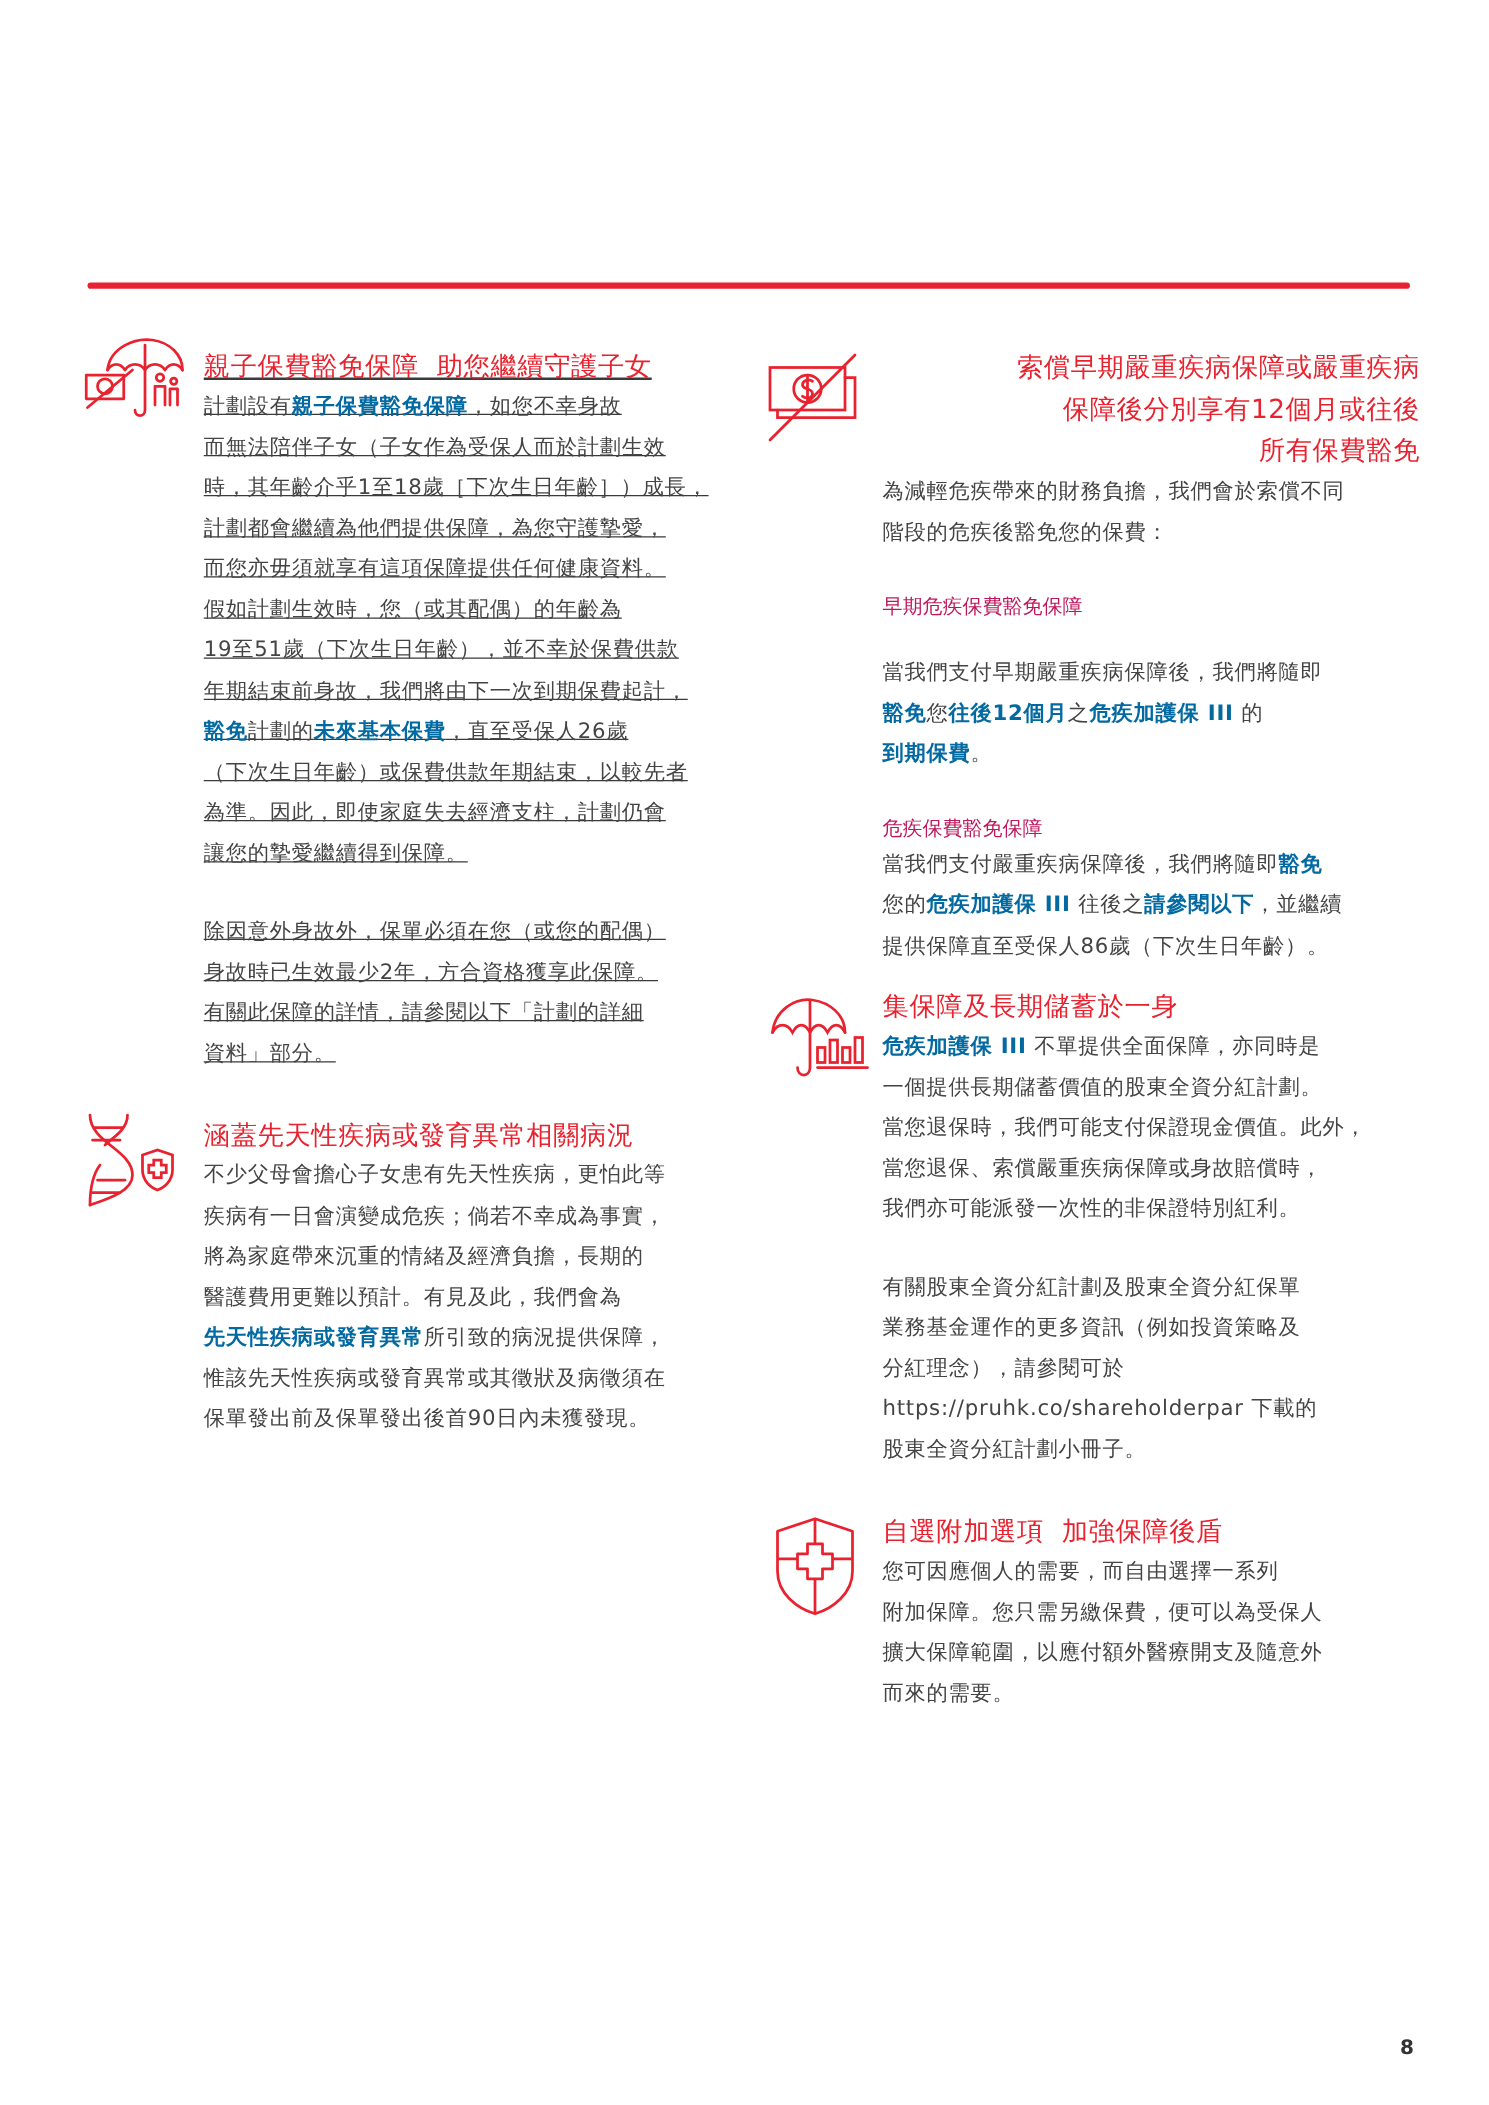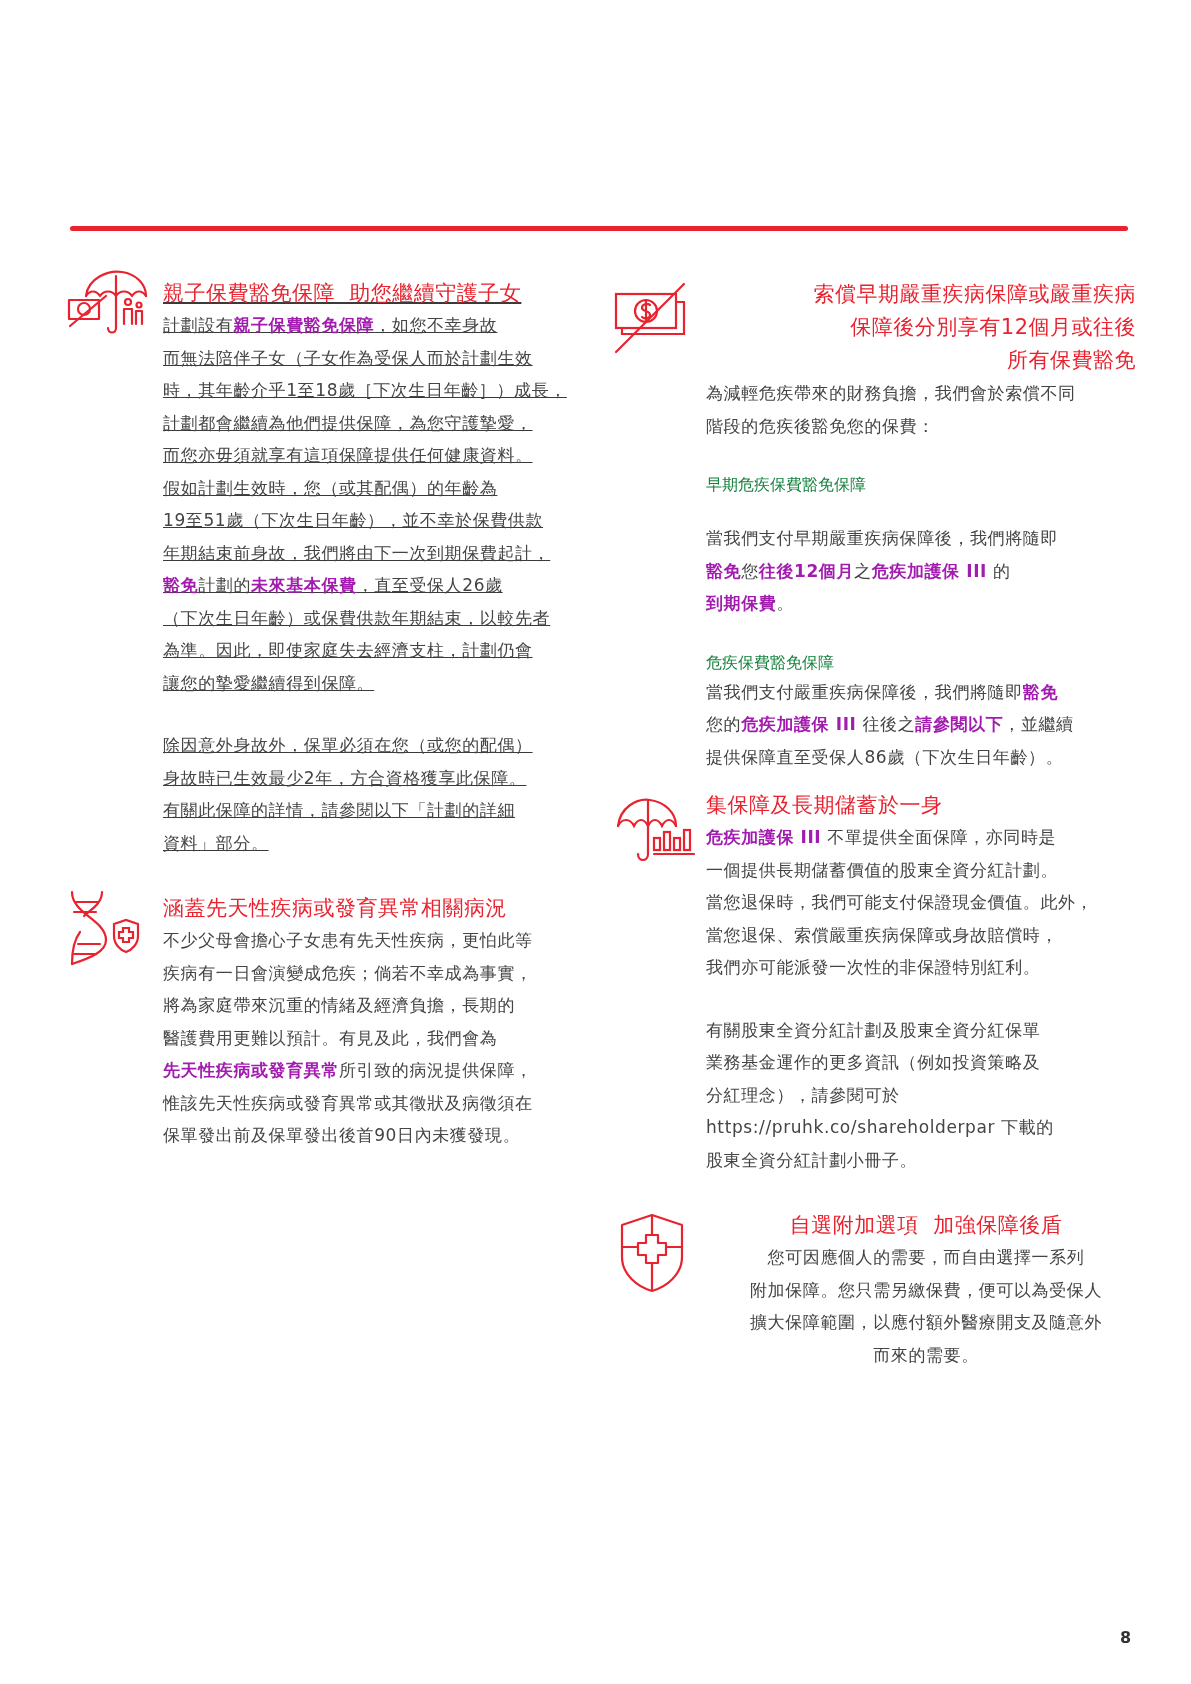--- a/index.html
+++ b/index.html
@@ -13,27 +13,27 @@
     background: #e8232f; border-radius: 3px;
   }
   .section { position: absolute; }
   .icon { position: absolute; }
   .icon svg { display: block; }
   .title {
     color: #e8232f; font-size: 21px; line-height: 31px; font-weight: 500;
     margin: 0; letter-spacing: 0.5px; white-space: pre;
   }
   .subtitle {
-    color: #15803d; font-size: 16px; line-height: 26px; margin: 0;
+    color: #be185d; font-size: 16px; line-height: 26px; margin: 0;
   }
   p.body {
     margin: 0; font-size: 17px; line-height: 32.5px; color: #444;
     letter-spacing: 0.6px;
   }
-  p.body b { color: #a21caf; font-weight: 700; }
+  p.body b { color: #0369a1; font-weight: 700; }
   .gap { height: 30px; }
   .page-num {
     position: absolute; left: 1120px; top: 1628px; font-size: 16px;
     font-weight: 700; color: #333;
   }
 </style>
 </head>
 <body>
 
 <div class="rule"></div>
@@ -152,21 +152,21 @@
 </div>
 
 <div class="icon" style="left:618px; top:1213px;">
   <svg width="68" height="80" viewBox="0 0 68 80" fill="none" stroke="#e8232f" stroke-width="2.2" stroke-linejoin="round">
     <path d="M34 2 L64 12 L64 44 C64 62 48 74 34 78 C20 74 4 62 4 44 L4 12 Z"></path>
     <path d="M34 2 V78"></path>
       <path d="M4 34 H64"></path>
     <path d="M28 22 H40 V30 H48 V42 H40 V50 H28 V42 H20 V30 H28 Z" fill="#ffffff"></path>
   </svg>
 </div>
-<div class="section" style="left:706px; top:1210px; width:440px;text-align:center;">
+<div class="section" style="left:706px; top:1210px; width:440px;">
   <div class="title">自選附加選項  加強保障後盾</div>
   <p class="body" style="white-space:pre-line">您可因應個人的需要，而自由選擇一系列
 附加保障。您只需另繳保費，便可以為受保人
 擴大保障範圍，以應付額外醫療開支及隨意外
 而來的需要。</p>
 </div>
 
 <div class="page-num">8</div>
 
 </body></html>

